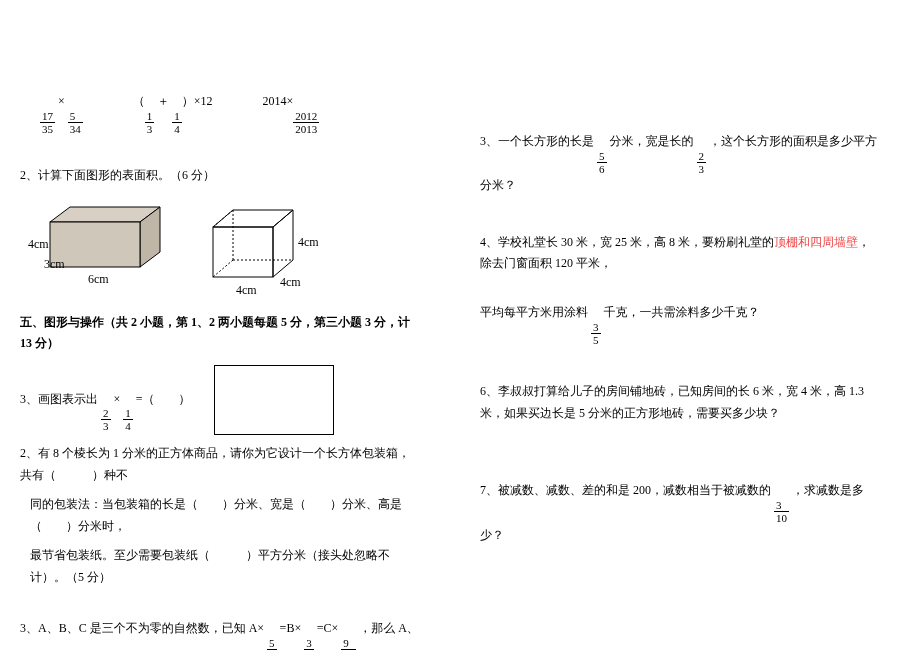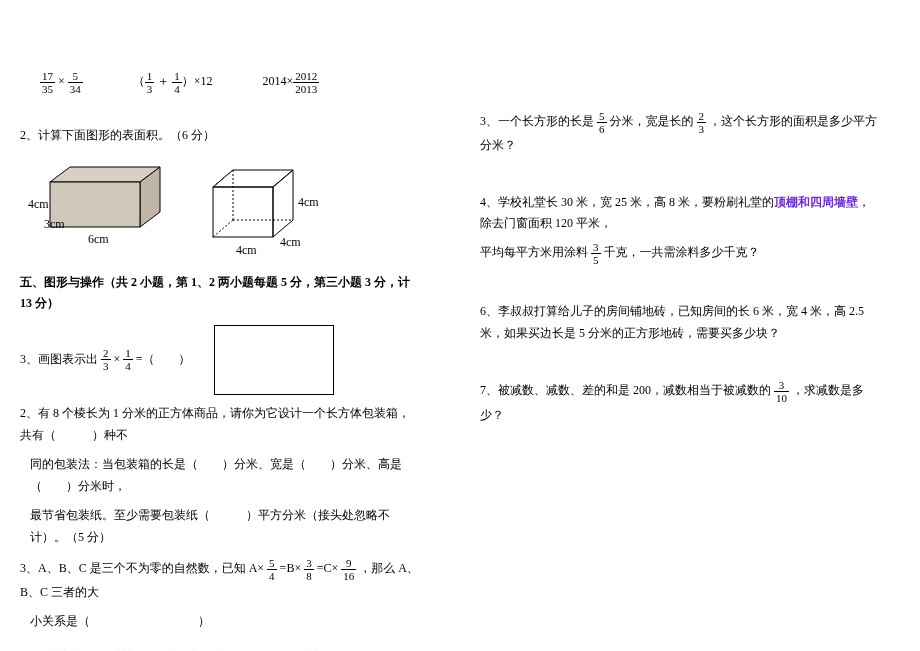--- a/index.html
+++ b/index.html
@@ -22,44 +22,45 @@
     .col-left { left: 0; }
     .col-right { left: 460px; }
     .expr-row {
       display: flex;
       gap: 50px;
       margin: 60px 0 30px 20px;
     }
     .frac {
       display: inline-block;
       vertical-align: middle;
-      text-align: center;
+      text-align: left;
       font-size: 11px;
       line-height: 1.1;
+      margin-top: 40px;
     }
     .frac .n { display: block; border-bottom: 1px solid #000; padding: 0 2px; }
     .frac .d { display: block; padding: 0 2px; }
     .line { margin: 8px 0; }
     .section-title { font-weight: bold; margin: 14px 0 10px 0; }
     .sub { margin-left: 10px; margin-bottom: 8px; }
     .cuboid-wrap {
       display: flex;
       gap: 28px;
       margin: 15px 0 20px 10px;
       align-items: flex-start;
     }
     .rect-placeholder {
       display: inline-block;
       width: 120px;
       height: 70px;
       border: 1px solid #000;
       vertical-align: middle;
       margin-left: 20px;
     }
-    .hl { color: #6d28d9; font-weight: bold; }
+    .hl { color: #ef4444; }
     .q-right {
       margin: 25px 0 35px 0;
     }
     .q-right .extra { margin-top: 6px; }
   </style>
 </head>
 <body>
 
 <div class="col col-left">
 
@@ -153,21 +154,21 @@
       <span>4、学校礼堂长 30 米，宽 25 米，高 8 米，要粉刷礼堂的</span><span class="hl">顶棚和四周墙壁</span><span>，除去门窗面积 120 平米，</span>
     </div>
     <div class="extra">
       <span>平均每平方米用涂料 </span>
       <span class="frac"><span class="n">3</span><span class="d">5</span></span>
       <span> 千克，一共需涂料多少千克？</span>
     </div>
   </div>
 
 
-  <div class="q-right">6、李叔叔打算给儿子的房间铺地砖，已知房间的长 6 米，宽 4 米，高 2.5 米，如果买边长是 5 分米的正方形地砖，需要买多少块？</div>
+  <div class="q-right">6、李叔叔打算给儿子的房间铺地砖，已知房间的长 6 米，宽 4 米，高 1.3 米，如果买边长是 5 分米的正方形地砖，需要买多少块？</div>
 
   <div class="q-right">
     <span>7、被减数、减数、差的和是 200，减数相当于被减数的 </span>
     <span class="frac"><span class="n">3</span><span class="d">10</span></span>
     <span> ，求减数是多少？</span>
   </div>
 
 </div>
 
 </body></html>

